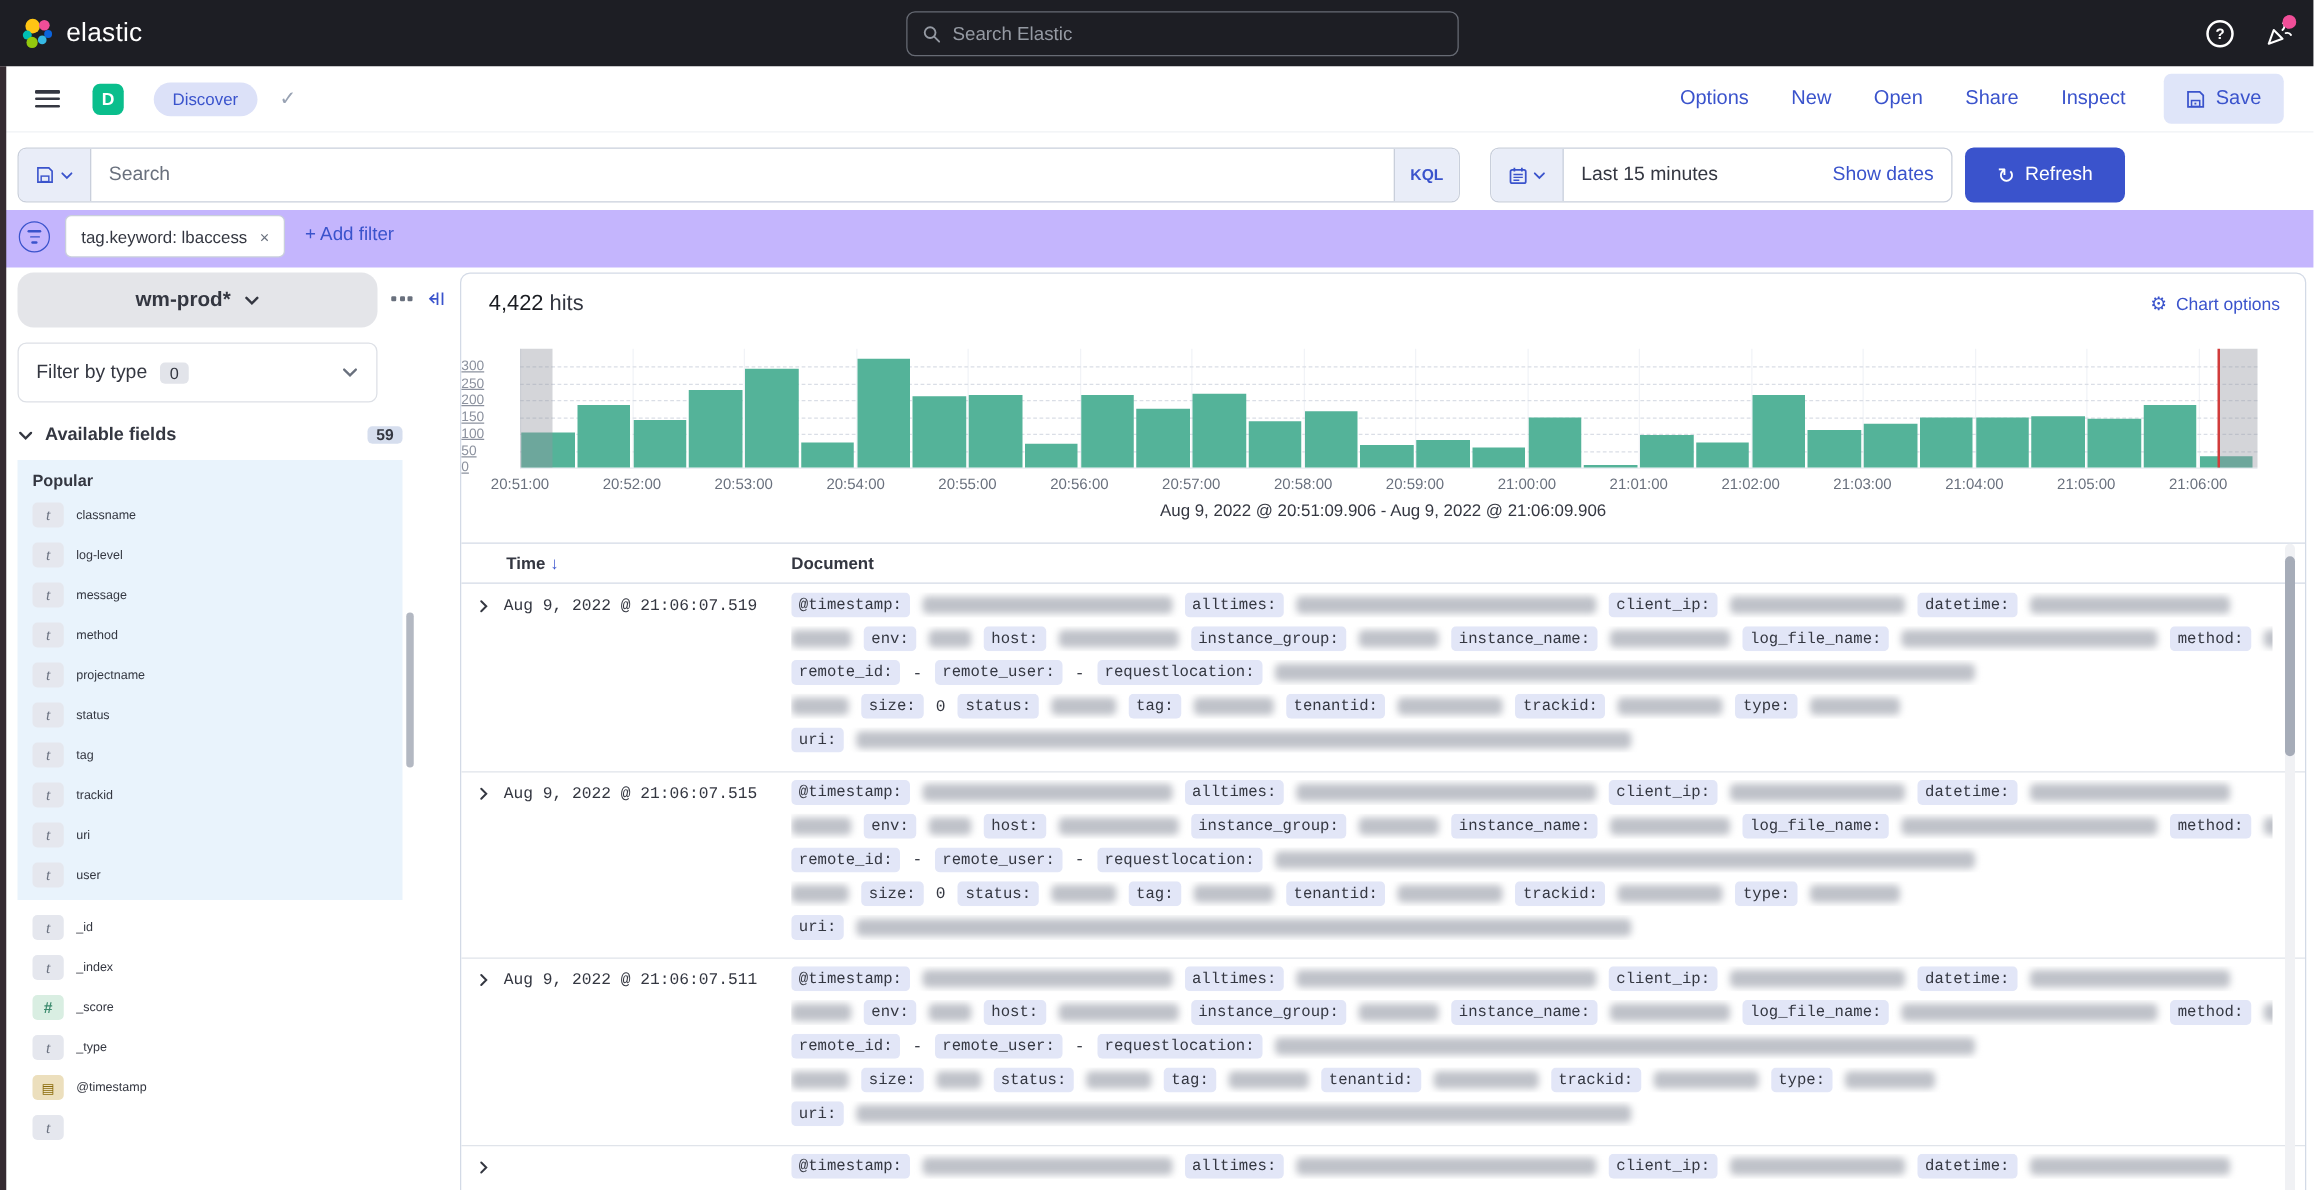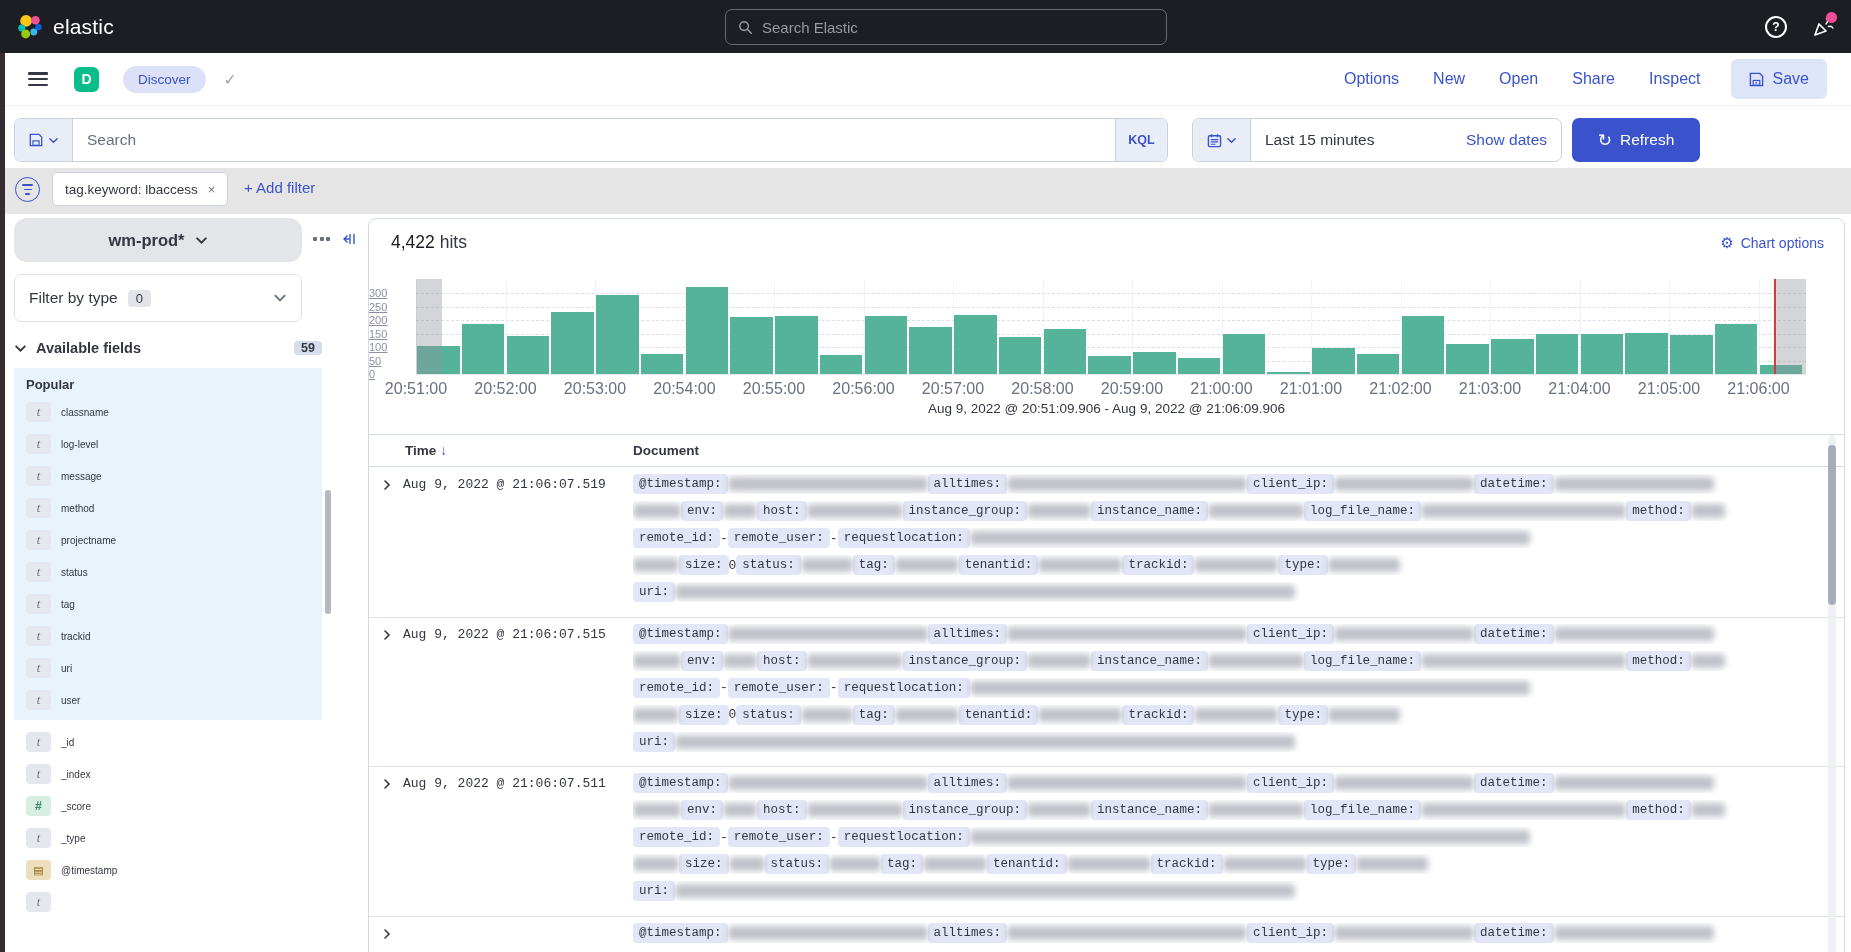--- a/index.html
+++ b/index.html
@@ -35,21 +35,21 @@
   .search-ph { margin-left:14px; color:#69707d; font-size:15.5px; flex:1; }
   .kql-seg { width:52px; height:100%; background:#e9edf8; border-left:1px solid #c9cfdb; display:flex; align-items:center; justify-content:center; color:#3a53cc; font-size:12.5px; font-weight:bold; }
   .date-box { position:absolute; left:1192px; top:12px; width:370px; height:44px; border:1px solid #c9cfdb; border-radius:7px; display:flex; align-items:center; overflow:hidden; background:#fff; }
   .date-left { width:58px; height:100%; background:#e9edf8; border-right:1px solid #c9cfdb; display:flex; align-items:center; justify-content:center; gap:4px; color:#3a53cc; }
   .date-text { margin-left:14px; font-size:15.5px; color:#343741; flex:1; }
   .show-dates { margin-right:14px; color:#3a53cc; font-size:15.5px; }
   .refresh-btn { position:absolute; left:1572px; top:12px; width:128px; height:44px; background:#3a53cc; border-radius:7px; color:#fff; font-size:15.5px; display:flex; align-items:center; justify-content:center; gap:8px; }
   .refresh-glyph { font-size:17px; }
 
   
-  .filterbar { position:absolute; left:0; top:168px; width:100%; height:46px; background:#e5e5e5; }
+  .filterbar { position:absolute; left:0; top:168px; width:100%; height:46px; background:#c4b5fd; }
   .filter-icon { position:absolute; left:15px; top:9px; width:25px; height:25px; border:1.6px solid #3a53cc; border-radius:50%; display:flex; flex-direction:column; align-items:center; justify-content:center; gap:2.5px; }
   .filter-icon i { display:block; height:1.8px; background:#3a53cc; border-radius:1px; }
   .filter-icon i:nth-child(1){ width:11px; } .filter-icon i:nth-child(2){ width:8px; } .filter-icon i:nth-child(3){ width:5px; }
   .filter-chip { position:absolute; left:52px; top:4px; height:34px; border:1px solid #c9cfdb; border-radius:5px; display:flex; align-items:center; gap:10px; padding:0 12px; font-size:13.5px; color:#343741; background:#fff; }
   .filter-chip .x { color:#69707d; font-size:13px; }
   .add-filter { position:absolute; left:244px; top:11px; color:#3a53cc; font-size:15px; }
 
   
   .edge-strip { position:absolute; left:0; top:53px; width:5px; height:899px; background:#352b31; z-index:40; }
   .sidebar { position:absolute; left:14px; top:218px; width:312px; }
@@ -84,34 +84,34 @@
 
   
   #chart-region { position:absolute; left:0; top:60px; right:0; height:150px; }
   .vgrid { position:absolute; top:0; width:1px; height:95px; background:#f1f3f7; }
   .hgrid { position:absolute; left:47px; width:1390px; border-top:1px dashed #dadee6; height:0; }
   .baseline { position:absolute; left:47px; top:95px; width:1390px; height:1px; background:#e6e9ef; }
   .bar { position:absolute; background:#54b399; }
   .band { position:absolute; top:0; height:95px; background:rgba(148,151,160,0.40); }
   .endline { position:absolute; top:0; width:2.5px; height:95px; background:#d13c3c; }
   .ytick { position:absolute; width:40px; text-align:left; font-size:11px; color:#8b919e;text-decoration:underline; }
-  .xtick { position:absolute; top:101px; width:90px; text-align:center; font-size:16px; color:#69707d; }
+  .xtick { position:absolute; top:101px; width:90px; text-align:center; font-size:12px; color:#69707d; }
   .range-title { position:absolute; top:182px; left:0; width:100%; text-align:center; font-size:13.5px; color:#343741; }
 
   
   .thead { position:absolute; top:215px; left:0; right:0; height:33px; border-top:1px solid #d3dae6; border-bottom:1px solid #d3dae6; }
   .th-time { position:absolute; left:36px; top:8px; font-size:13.5px; font-weight:bold; }
   .th-sort { color:#3a53cc; font-weight:normal; margin-left:4px; }
   .th-doc { position:absolute; left:264px; top:8px; font-size:13.5px; font-weight:bold; }
   #doc-rows { position:absolute; top:249px; left:0; right:0; }
   .doc-row { position:relative; height:149.5px; border-bottom:1px solid #e0e4ea; }
   .r-chev { position:absolute; left:12px; top:11px; color:#343741; }
   .r-time { position:absolute; left:34px; top:9px; font-family:"Liberation Mono", monospace; font-size:13px; color:#343741; }
   .r-doc { position:absolute; left:264px; right:26px; top:6px; }
-  .d-line { display:flex; align-items:center; height:20px; margin-bottom:7px; overflow:hidden; white-space:nowrap; }
+  .d-line { display:flex; align-items:center; gap:10px; height:20px; margin-bottom:7px; overflow:hidden; white-space:nowrap; }
   .chip { display:inline-flex; align-items:center; height:20px; padding:0 6px; background:#e2e6f7; border-radius:4px; font-family:"Liberation Mono", monospace; font-size:12.5px; color:#343741; flex:none; }
   .blur { height:14px; border-radius:4px; background:#bfc2c9; filter:blur(3px); flex:none; }
   .dtext { font-family:"Liberation Mono", monospace; font-size:13px; color:#343741; flex:none; }
   .tbl-scroll-track { position:absolute; right:8px; top:216px; bottom:0; width:8px; background:#f0f1f4; border-radius:4px; }
   .tbl-scroll-thumb { position:absolute; right:8px; top:226px; width:8px; height:160px; background:#a6acb8; border-radius:4px; z-index:2; }
 
   svg { display:block; }
 </style>
 </head>
 <body>

